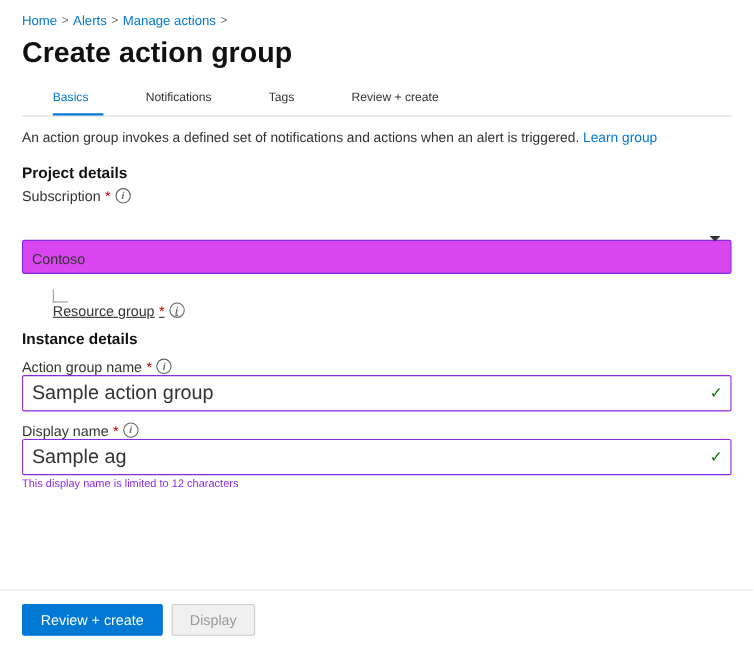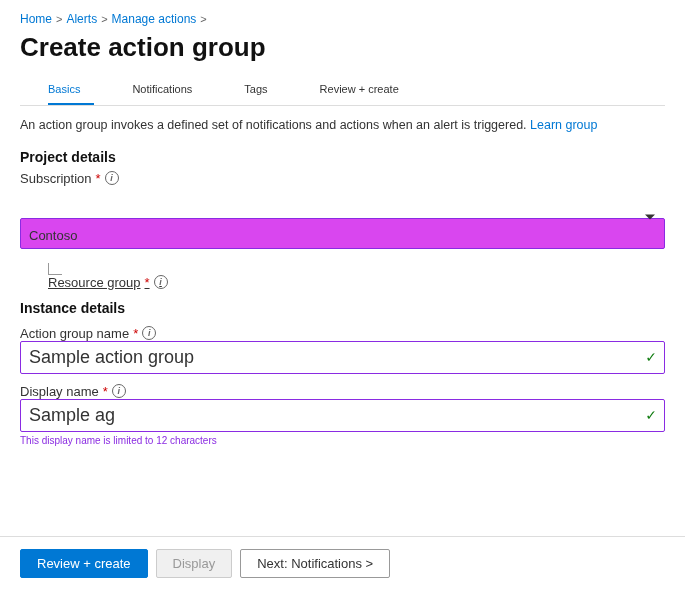--- a/index.html
+++ b/index.html
@@ -322,15 +322,14 @@
         <div class="input-hint">This display name is limited to 12 characters</div>
       </div>
     </div>
 
   </div>
 
   <hr class="footer-divider">
   <div class="footer">
     <button class="btn btn-primary">Review + create</button>
     <button class="btn btn-secondary">Display</button>
-    <button class="btn btn-outline">Next: Notifications &gt;</button>
   </div>
 </div>
 
 </body></html>

